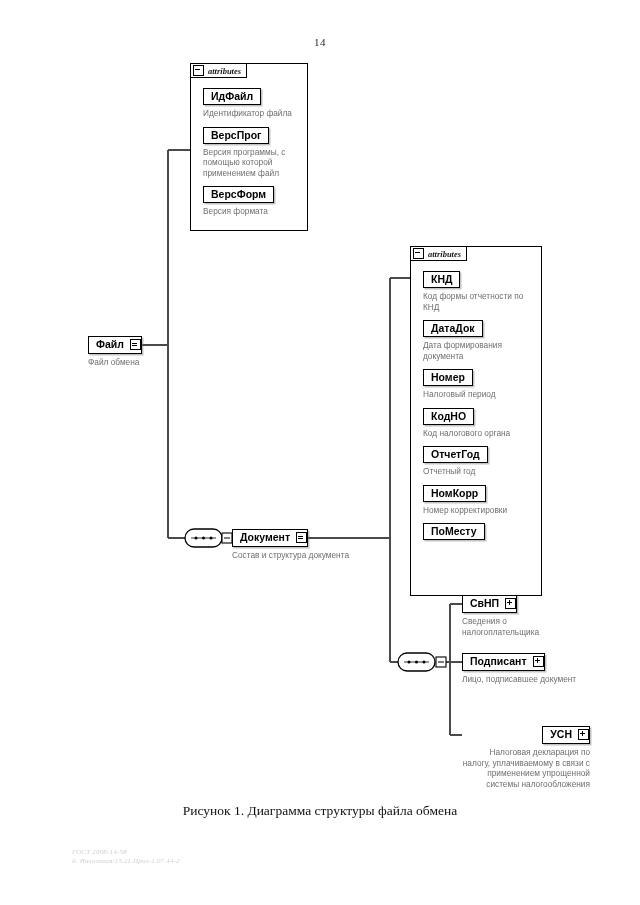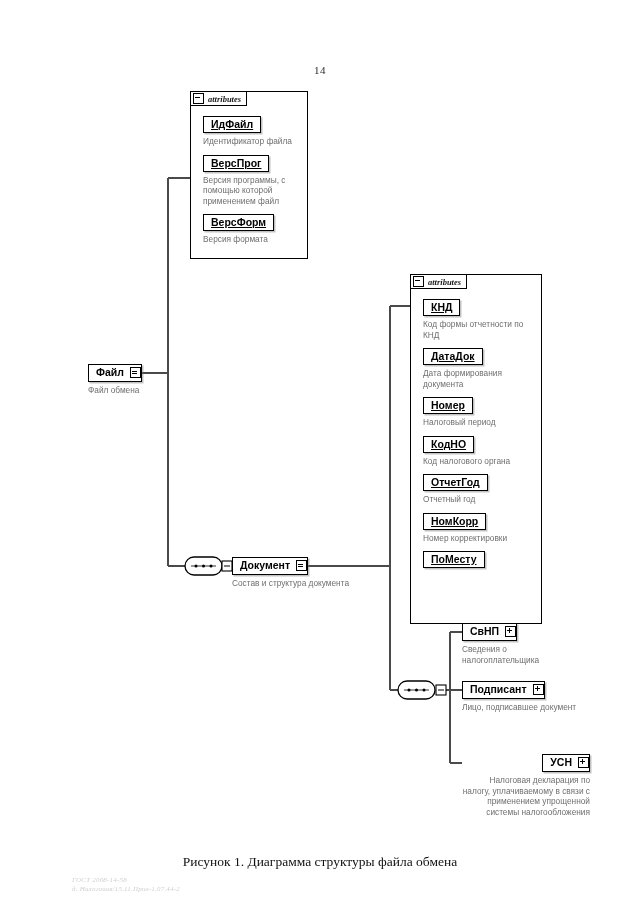--- a/index.html
+++ b/index.html
@@ -14,21 +14,20 @@
     overflow: hidden;
     position: relative;
   }
 
   .page {
     position: absolute;
     left: 0; top: 0;
     width: 640px;
     height: 810px;
     background: #fff;
-    margin-top: 28px;
   }
 
   
   .page-number {
     position: absolute;
     left: 0;
     top: 36px;
     width: 640px;
     text-align: center;
     font-family: "Liberation Serif", serif;
@@ -112,21 +111,20 @@
     border: 1.6px solid #000;
     background: #fff;
     padding: 1px 7px 2px 7px;
     font-family: "Liberation Sans", sans-serif;
     font-weight: bold;
     font-size: 10.5px;
     color: #000;
     line-height: 12px;
     box-shadow: 1.5px 1.5px 0 rgba(120,120,120,0.45);
     white-space: nowrap;
-    text-decoration: underline;
   }
   .attr-desc {
     margin-top: 3px;
     font-family: "Liberation Sans", sans-serif;
     font-size: 8.3px;
     line-height: 10.5px;
     color: #6f6f6f;
     max-width: 128px;
   }
 
@@ -208,21 +206,21 @@
     position: absolute;
     left: 1px; top: 5px;
     width: 5px; height: 2px;
     border-top: 1px solid #000;
   }
 
   
   .figure-caption {
     position: absolute;
     left: 0;
-    top: 826px;
+    top: 803px;
     width: 640px;
     text-align: center;
     font-family: "Liberation Serif", serif;
     font-size: 13.5px;
     color: #111;
   }
 
   
   .footer-note {
     position: absolute;

